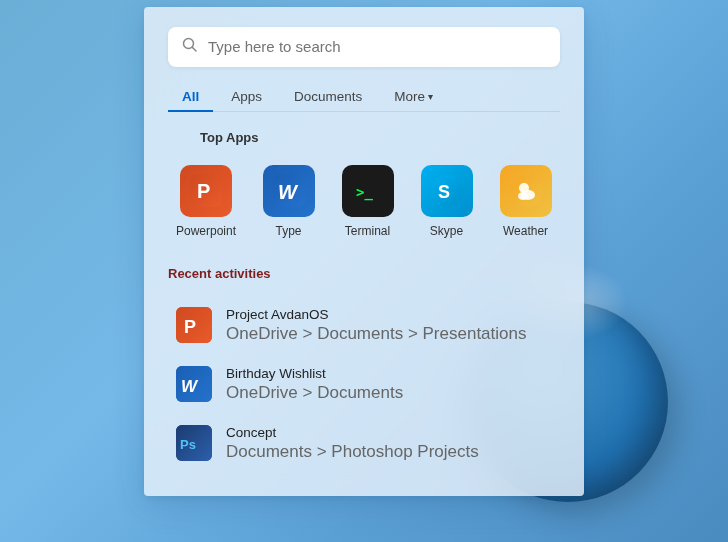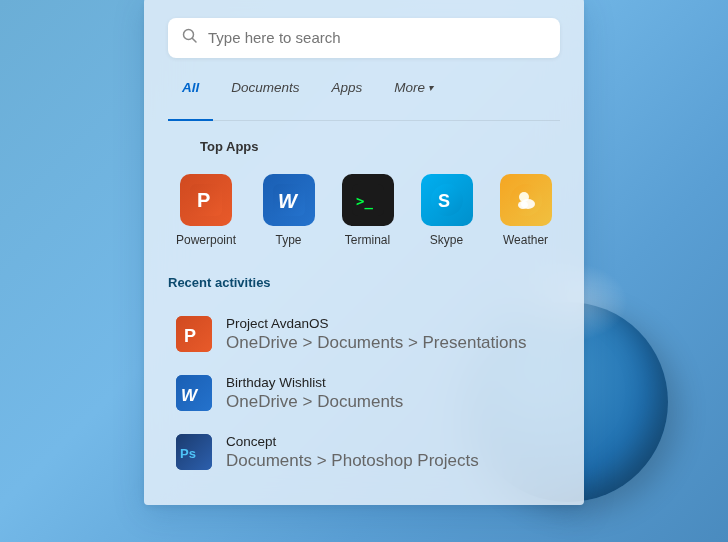--- a/index.html
+++ b/index.html
@@ -85,29 +85,28 @@
     .tabs {
       display: flex;
       align-items: center;
       gap: 4px;
       margin-bottom: 18px;
       border-bottom: 1px solid rgba(0,0,0,0.08);
       padding-bottom: 0;
     }
 
     .tab {
-      padding: 6px 14px 24px 14px;
+      padding: 6px 14px 6px 14px;
       font-size: 13.5px;
       color: #444;
       cursor: pointer;
       border-bottom: 2px solid transparent;
       margin-bottom: -1px;
       font-weight: 400;
       white-space: nowrap;
-      font-style: italic;
     }
 
     .tab.active {
       color: #0066cc;
       border-bottom: 2px solid #0066cc;
       font-weight: 600;
     }
 
     .tab-more {
       display: flex;
@@ -192,21 +191,21 @@
     .app-label {
       font-size: 12px;
       color: #333;
       text-align: left;
     }
 
     
     .recent-title {
       font-size: 13px;
       font-weight: 600;
-      color: #0c4a6e;
+      color: #7f1d1d;
       margin-bottom: 20px;
     }
 
     .recent-list {
       display: flex;
       flex-direction: column;
       gap: 10px;
     }
 
     .recent-item {
@@ -273,22 +272,22 @@
       <svg width="16" height="16" viewBox="0 0 16 16" fill="none">
         <circle cx="6.5" cy="6.5" r="5" stroke="#888" stroke-width="1.5"></circle>
         <line x1="10.5" y1="10.5" x2="14" y2="14" stroke="#888" stroke-width="1.5" stroke-linecap="round"></line>
       </svg>
     </div>
     <input class="search-input" type="text" placeholder="Type here to search" style="">
   </div>
 
   <div class="tabs">
     <div class="tab active">All</div>
+    <div class="tab">Apps</div>
     <div class="tab">Documents</div>
-    <div class="tab">Apps</div>
     <div class="tab tab-more">
       <span>More</span>
       <span class="chevron">▾</span>
     </div>
   </div>
 
   <div class="section-title">Top Apps</div>
 
   <div class="apps-grid">
 

